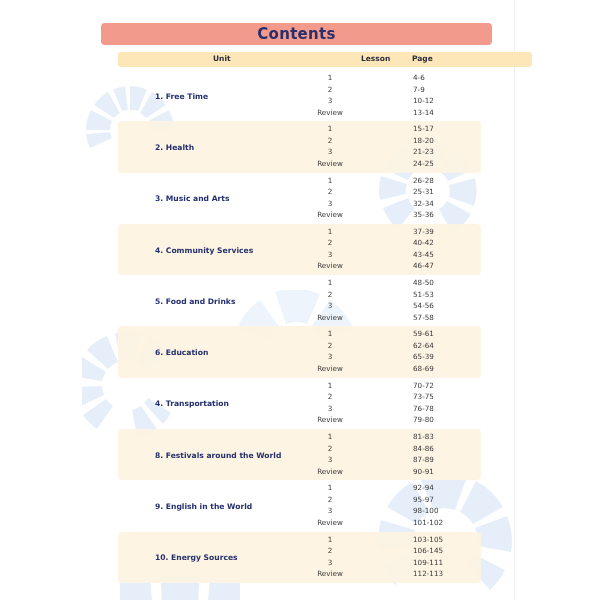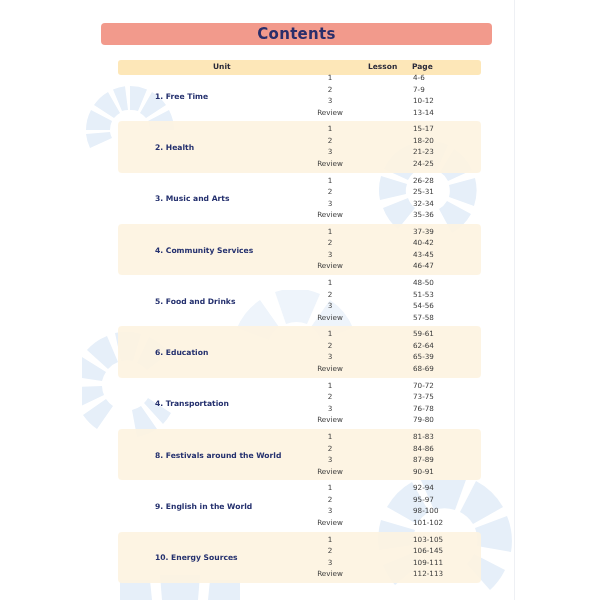--- a/index.html
+++ b/index.html
@@ -16,27 +16,27 @@
     .title-bar {
       position: absolute; left: 101px; top: 23px; width: 391px; height: 22px;
       background: #f29a8c; border-radius: 4px;
       display: flex; align-items: center; justify-content: center;
     }
     .title-text {
       color: #2a2e6a; font-weight: bold; font-size: 15px; letter-spacing: 0.3px;
       font-family: "DejaVu Sans", sans-serif;
     }
     .header-row {
-      position: absolute; left: 118px; top: 52px; width: 363px; height: 15px;
+      position: absolute; left: 118px; top: 52px; width: 414px; height: 15px;
       background: #fde7b8; border-radius: 3px;
-      font-size: 7.5px; font-weight: bold; color: #2b2b3a; margin-top: 8px;
+      font-size: 7.5px; font-weight: bold; color: #2b2b3a;
     }
     .header-row span { position: absolute; top: 2px; }
     .h-unit { left: 95px; }
-    .h-lesson { left: 205px; padding-left: 45px; }
+    .h-lesson { left: 198px; padding-left: 45px; }
     .h-page { left: 294px; }
     .table { position: absolute; left: 118px; top: 70px; width: 363px; }
     .unit-block {
       position: relative; height: 51.3px; border-radius: 4px;
     }
     .unit-block.shaded { background: rgba(253, 243, 224, 0.9); }
     .unit-name {
       position: absolute; left: 37px; top: 50%; transform: translateY(-50%);
       font-size: 7.6px; font-weight: bold; color: #24306e;
       white-space: nowrap;

